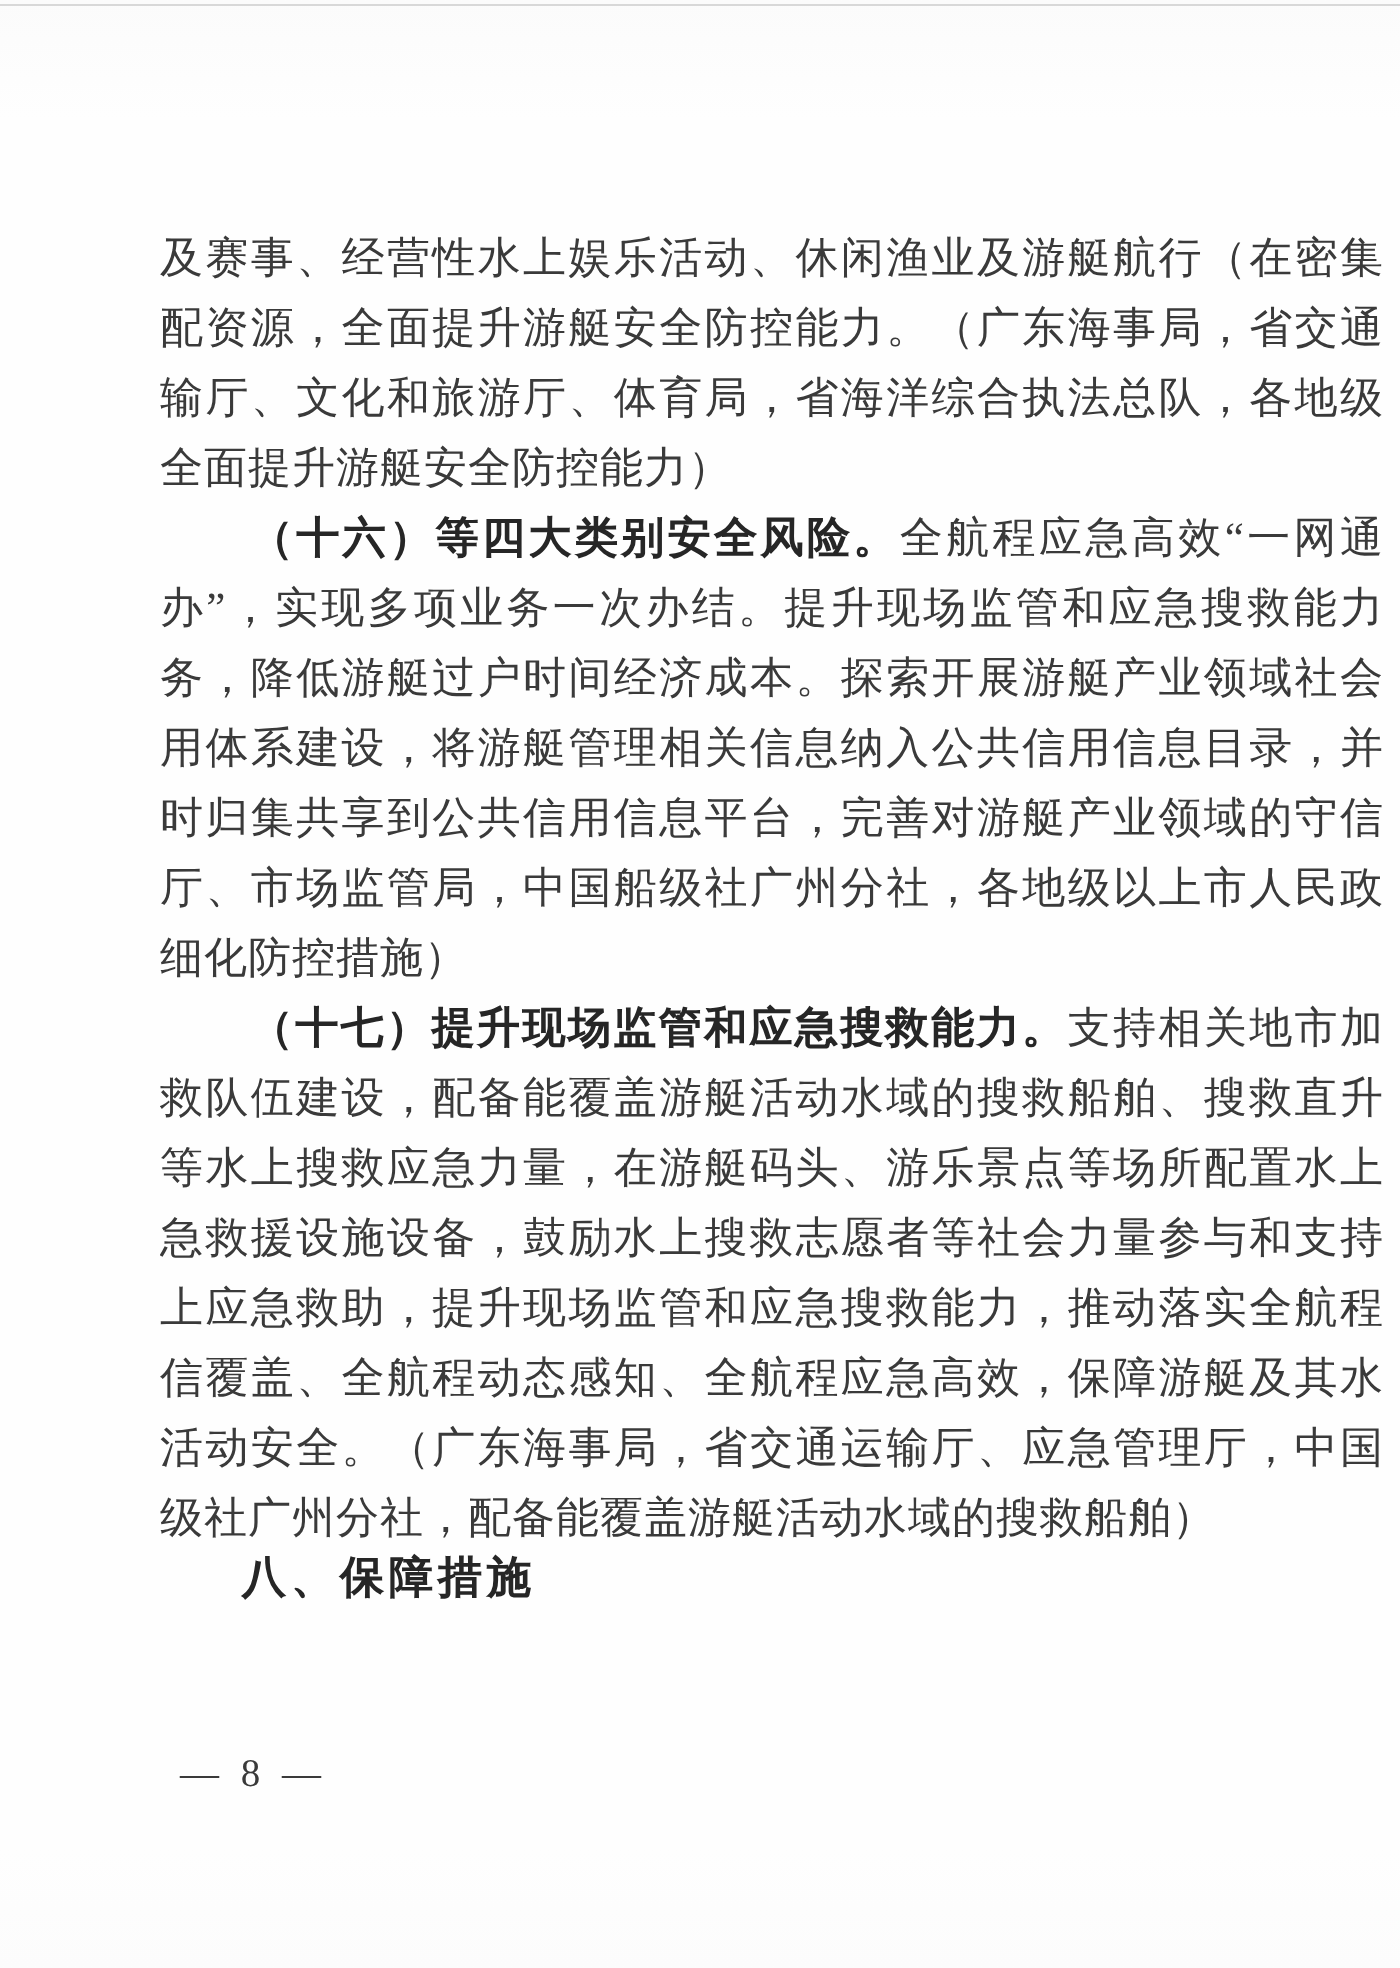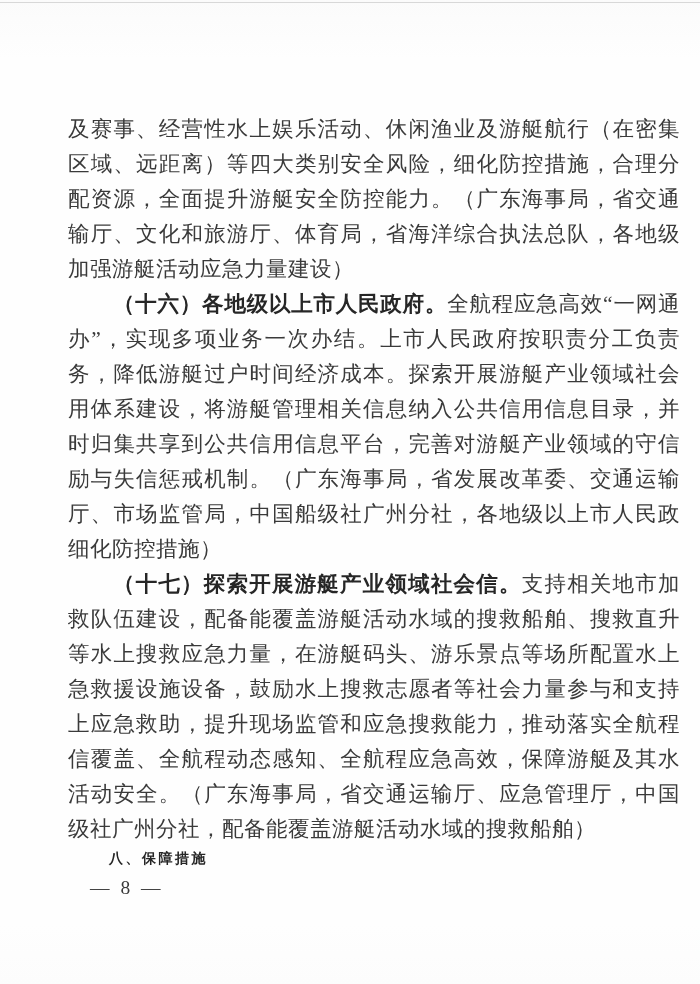--- a/index.html
+++ b/index.html
@@ -22,21 +22,21 @@
   .top-rule {
     position: absolute;
     top: 2px;
     left: 0;
     width: 700px;
     height: 1px;
     background: #d8d8d8;
   }
   .doc-body {
     position: absolute;
-    left: 68px;
+    left: 80px;
     top: 112px;
     width: 612px;
     color: #3a3a3a;
   }
   .line {
     height: 35px;
     line-height: 35px;
     font-size: 21.5px;
     letter-spacing: 0.5px;
     white-space: nowrap;
@@ -54,53 +54,51 @@
   }
   .line.indent {
     text-indent: 45px;
   }
   .line.heading {
     font-family: "Liberation Sans", sans-serif;
     font-weight: 700;
     color: #2b2b2b;
     letter-spacing: 2.5px;
     text-indent: 41px;
-    font-size: 14px;
+    font-size: 22px;
     margin-top: -6px;
   }
   .page-number {
     position: absolute;
     left: 90px;
     top: 877px;
     font-size: 19.5px;
     color: #3a3a3a;
     letter-spacing: 3px;
     font-family: "Liberation Serif", serif;
   }
 </style>
 </head>
 <body>
 
 <div class="page">
   <div class="top-rule"></div>
   <div class="doc-body">
       <div class="line just"><span>及赛事、经营性水上娱乐活动、休闲渔业及游艇航行（在密集</span></div>
-      <div class="line just"><span>区域、远距离）等四大类别安全风险，细化防控措施，合理分</span></div>
       <div class="line just"><span>配资源，全面提升游艇安全防控能力。（广东海事局，省交通运</span></div>
       <div class="line just"><span>输厅、文化和旅游厅、体育局，省海洋综合执法总队，各地级以</span></div>
-      <div class="line"><span>加强游艇活动应急力量建设）</span></div>
-      <div class="line just indent"><span class="b">（十六）各地级以上市人民政府。</span><span>全航程应急高效“一网通</span></div>
-      <div class="line just"><span>办”，实现多项业务一次办结。上市人民政府按职责分工负责</span></div>
+      <div class="line"><span>全面提升游艇安全防控能力）</span></div>
+      <div class="line just indent"><span class="b">（十六）等四大类别安全风险。</span><span>全航程应急高效“一网通</span></div>
+      <div class="line just"><span>办”，实现多项业务一次办结。提升现场监管和应急搜救能力</span></div>
       <div class="line just"><span>务，降低游艇过户时间经济成本。探索开展游艇产业领域社会信</span></div>
       <div class="line just"><span>用体系建设，将游艇管理相关信息纳入公共信用信息目录，并及</span></div>
       <div class="line just"><span>时归集共享到公共信用信息平台，完善对游艇产业领域的守信激</span></div>
-      <div class="line just"><span>励与失信惩戒机制。（广东海事局，省发展改革委、交通运输</span></div>
       <div class="line just"><span>厅、市场监管局，中国船级社广州分社，各地级以上市人民政府</span></div>
       <div class="line"><span>细化防控措施）</span></div>
-      <div class="line just indent"><span class="b">（十七）探索开展游艇产业领域社会信。</span><span>支持相关地市加强搜</span></div>
+      <div class="line just indent"><span class="b">（十七）提升现场监管和应急搜救能力。</span><span>支持相关地市加强搜</span></div>
       <div class="line just"><span>救队伍建设，配备能覆盖游艇活动水域的搜救船舶、搜救直升机</span></div>
       <div class="line just"><span>等水上搜救应急力量，在游艇码头、游乐景点等场所配置水上应</span></div>
       <div class="line just"><span>急救援设施设备，鼓励水上搜救志愿者等社会力量参与和支持水</span></div>
       <div class="line just"><span>上应急救助，提升现场监管和应急搜救能力，推动落实全航程通</span></div>
       <div class="line just"><span>信覆盖、全航程动态感知、全航程应急高效，保障游艇及其水上</span></div>
       <div class="line just"><span>活动安全。（广东海事局，省交通运输厅、应急管理厅，中国船</span></div>
       <div class="line"><span>级社广州分社，配备能覆盖游艇活动水域的搜救船舶）</span></div>
       <div class="line heading"><span class="b">八、保障措施</span></div>
     </div>
   <div class="page-number">— 8 —</div>

